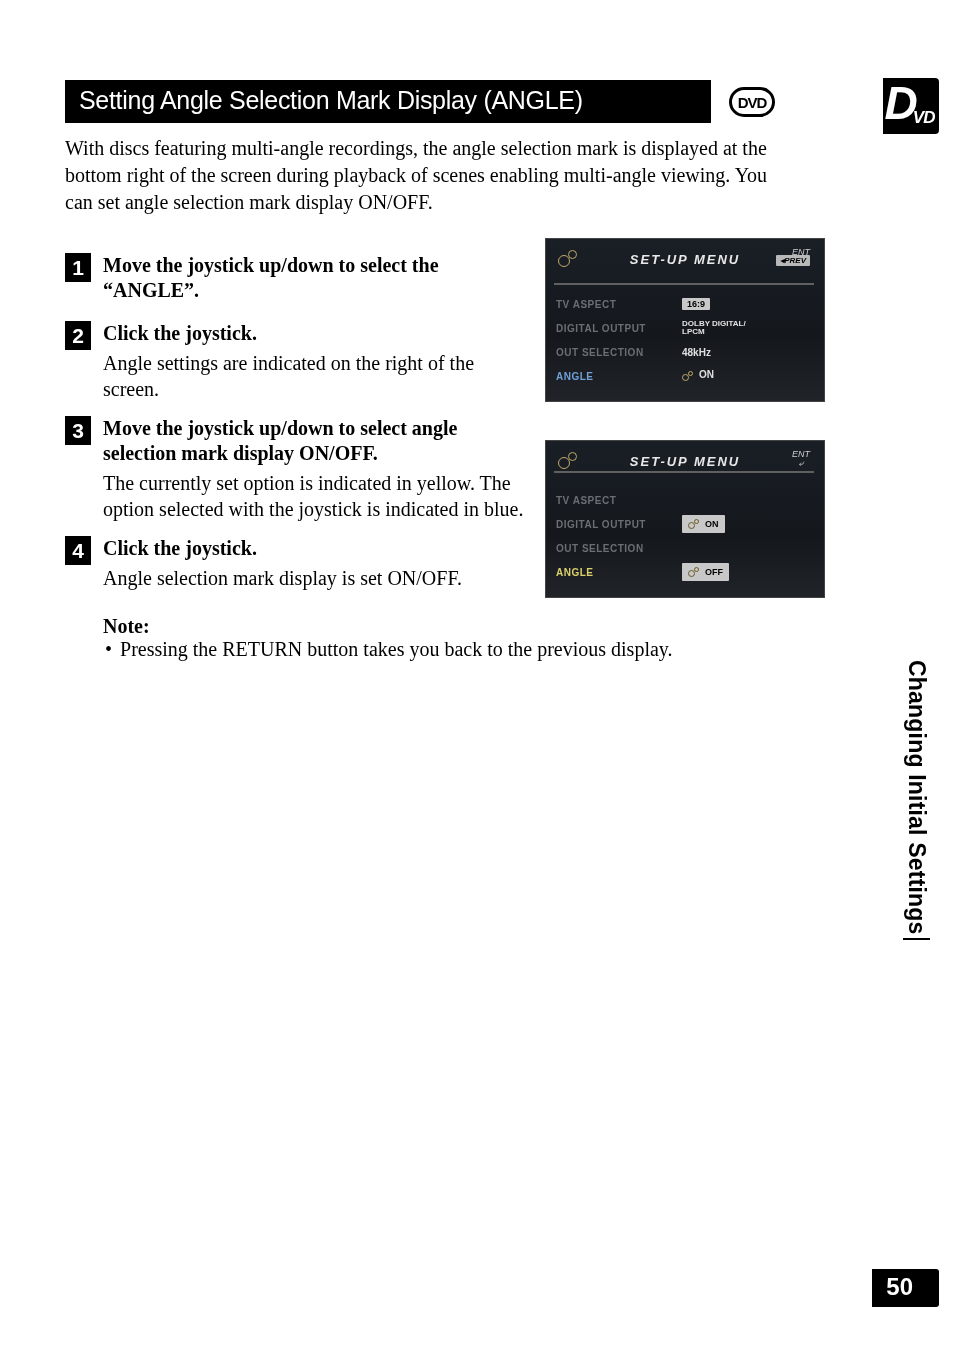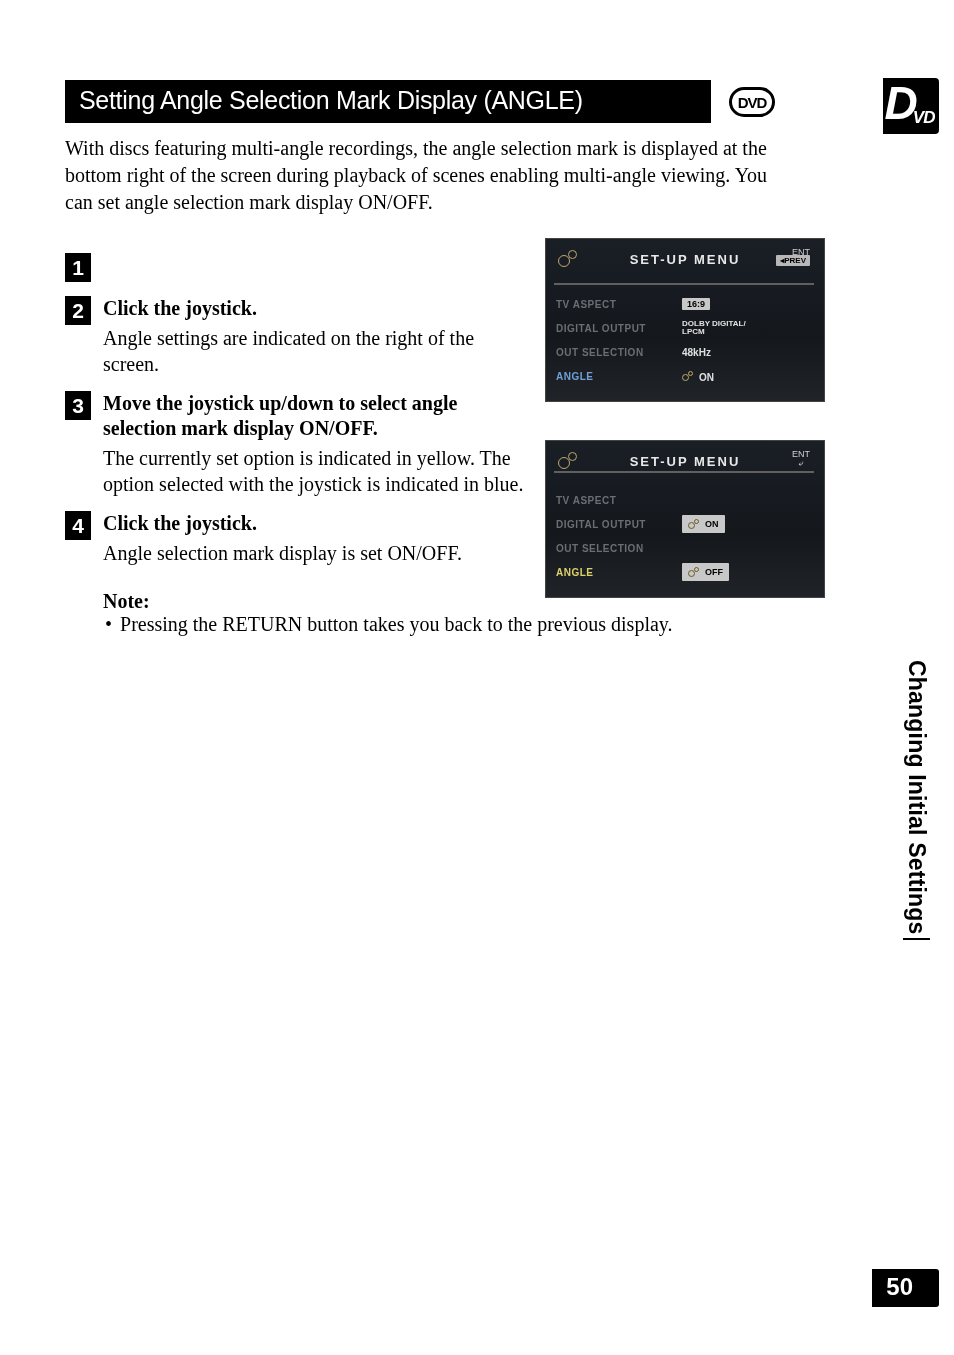--- a/index.html
+++ b/index.html
@@ -106,20 +106,21 @@
       font-size: 10px;
       position: relative;
     }
     .menu-header {
       display: flex;
       align-items: center;
       justify-content: center;
       height: 28px;
       position: relative;
       margin-bottom: 4px;
+      font-style: italic;
     }
     .gears {
       position: absolute; left: 4px; top: 2px;
       width: 22px; height: 22px;
     }
     .gear { position:absolute; border:1.5px solid #bfa86a; border-radius:50%; }
     .gear.a { width:12px; height:12px; left:0; top:8px; }
     .gear.b { width:9px; height:9px; left:10px; top:3px; }
     .menu-title {
       color: #e8e8e8;
@@ -153,21 +154,21 @@
       letter-spacing: 0.5px;
       padding-left: 2px;
     }
     .row-label.active { color: #dcd16a; }
     .row-label.sel { color: #6fa0d8; }
     .row-val {
       color: #e0e0e0;
       font-size: 10px;
       font-weight: bold;
       display:flex;
-      align-items:flex-end;
+      align-items:flex-start;
     }
     .val-box {
       background:#c8c8c8; color:#000; font-weight:bold; font-size:9px;
       padding:1px 5px; margin-right:4px; border-radius:1px;
     }
     .mini-gear {
       width: 14px; height:14px; position:relative; margin-right:3px;
     }
     .mini-gear .g { position:absolute; border:1px solid #bfa86a; border-radius:50%; }
     .mini-gear .g1 { width:7px; height:7px; left:0; top:5px; }
@@ -247,20 +248,21 @@
     <div class="title-bar">Setting Angle Selection Mark Display (ANGLE)</div>
     <div class="dvd-disc-icon"></div>
   </div>
 
   <p class="intro">With discs featuring multi-angle recordings, the angle selection mark is displayed at the bottom right of the screen during playback of scenes enabling multi-angle viewing. You can set angle selection mark display ON/OFF.</p>
 
   <div class="step-row">
     <div class="step-body" style="display:flex;">
       <div class="step-num">1</div>
       <div class="step-text">
+        <div class="step-title">Move the joystick up/down to select the “ANGLE”.</div>
       </div>
     </div>
   </div>
 
   <div class="step-row">
     <div class="step-body" style="display:flex;">
       <div class="step-num">2</div>
       <div class="step-text">
         <div class="step-title">Click the joystick.</div>
         <div class="step-desc">Angle settings are indicated on the right of the screen.</div>

